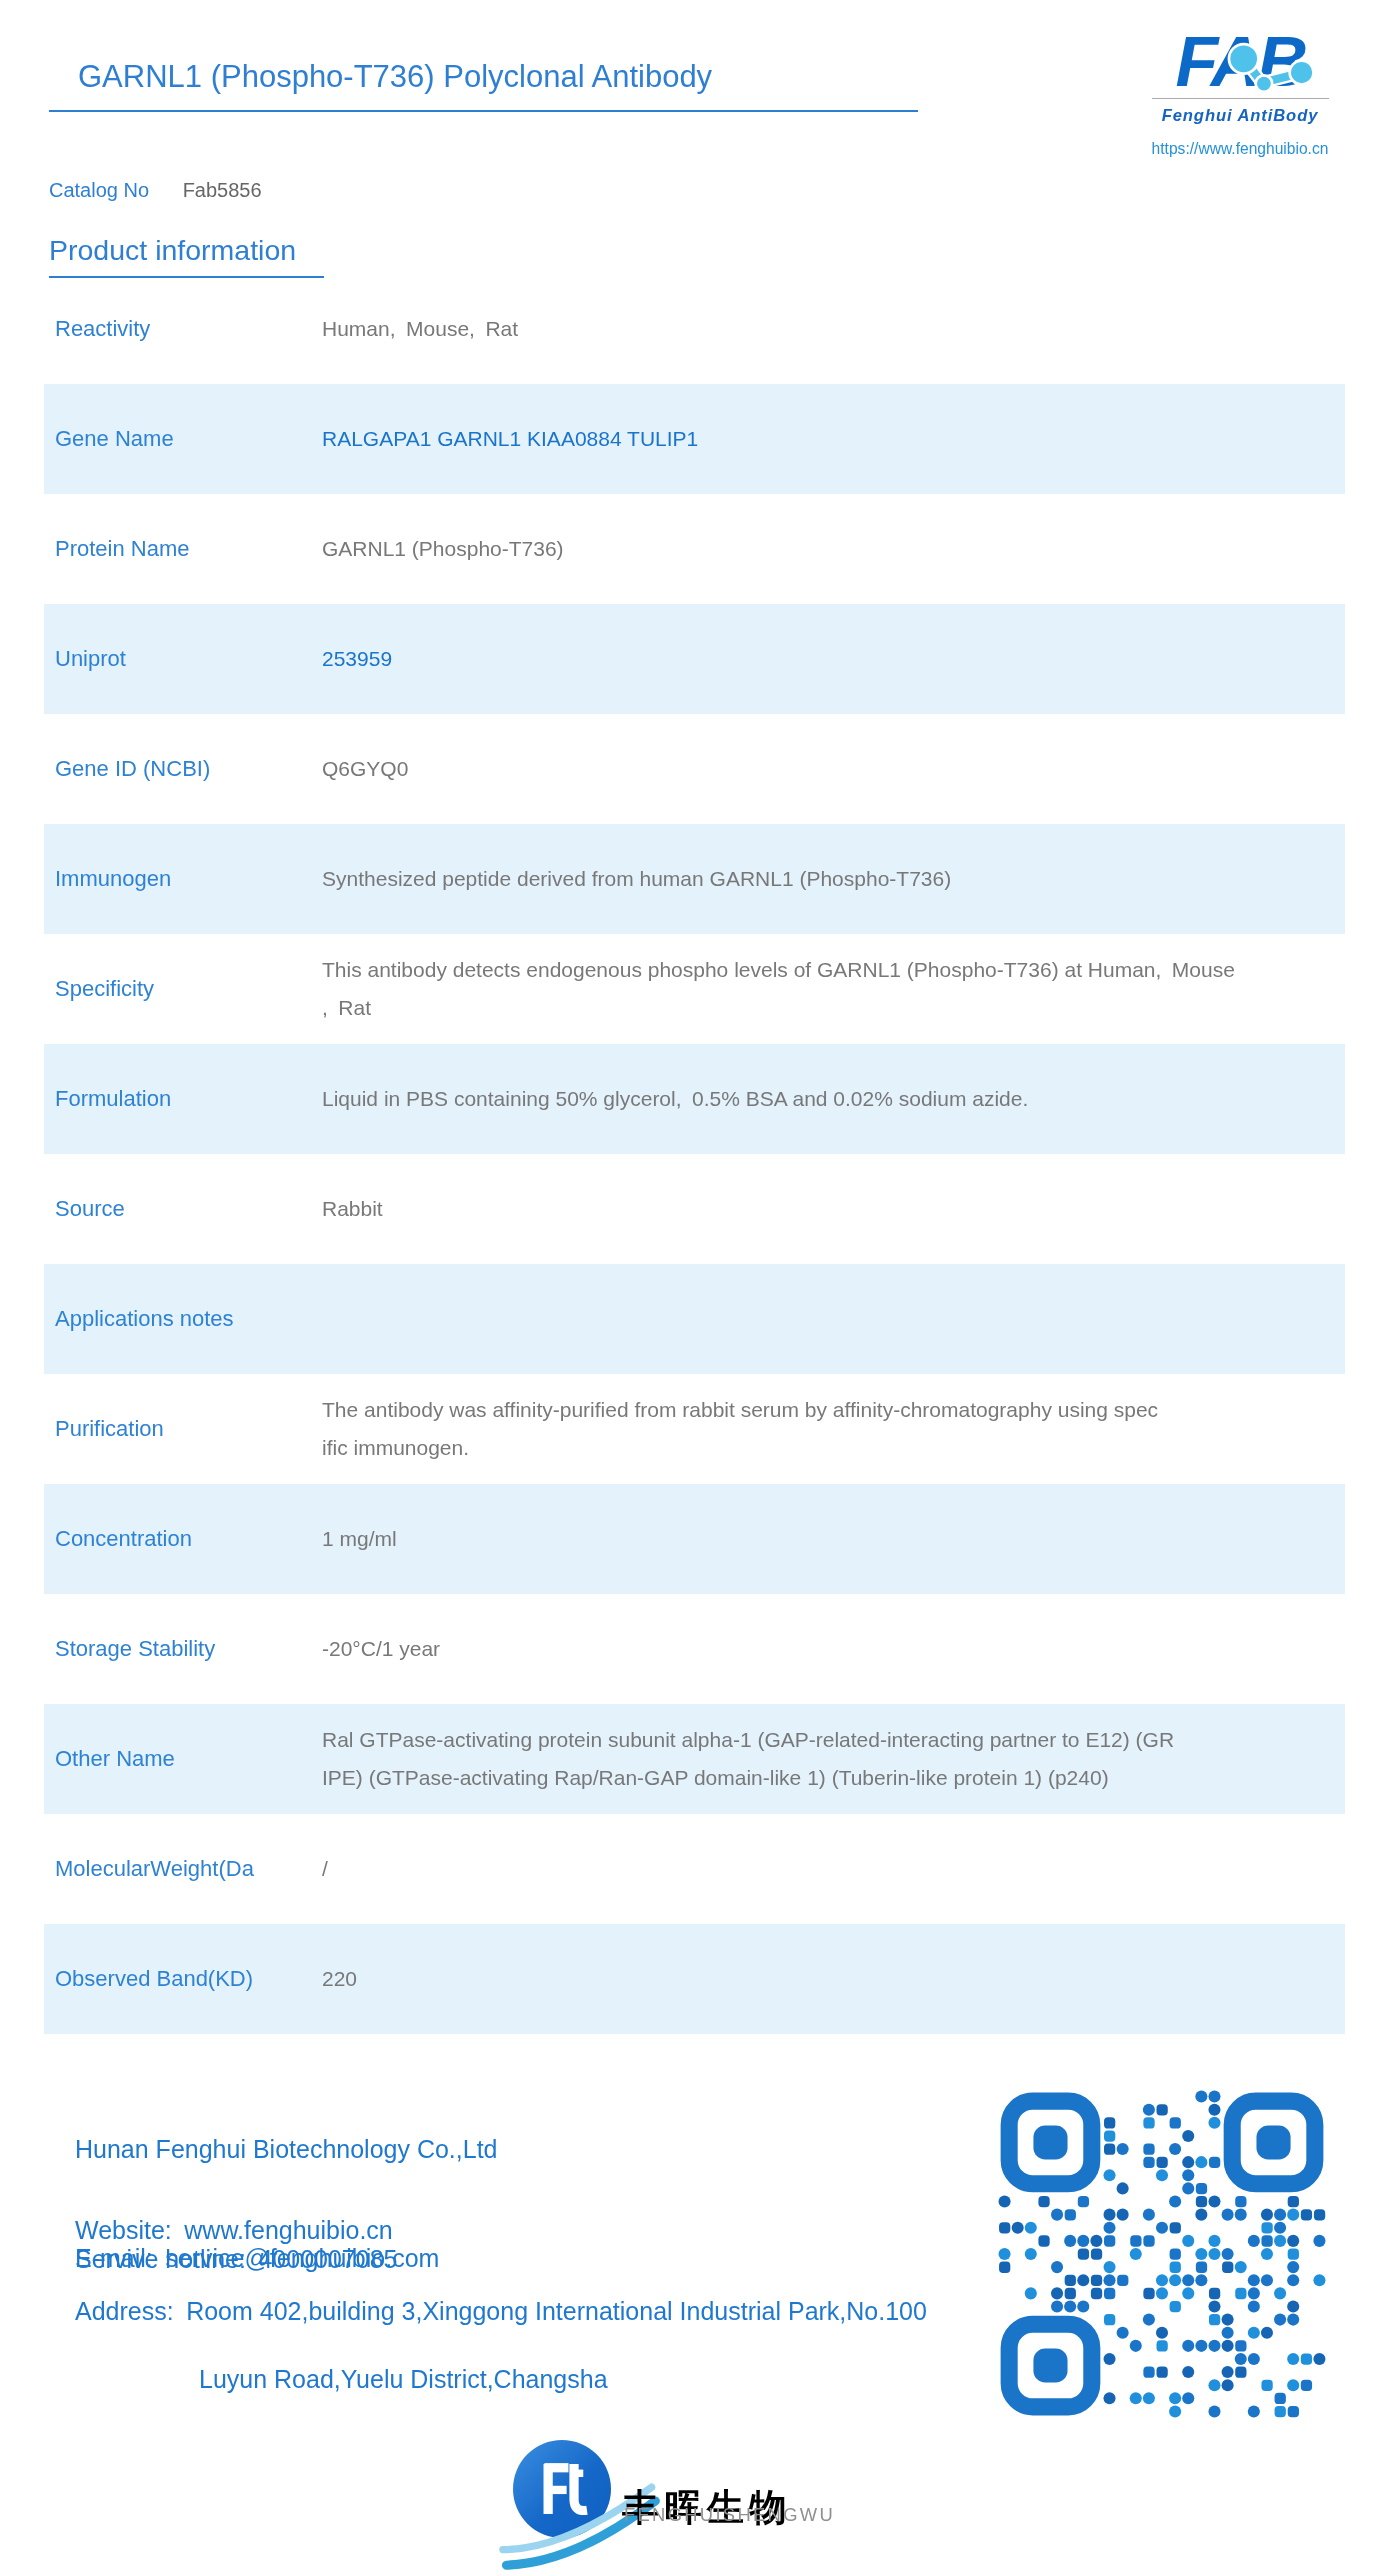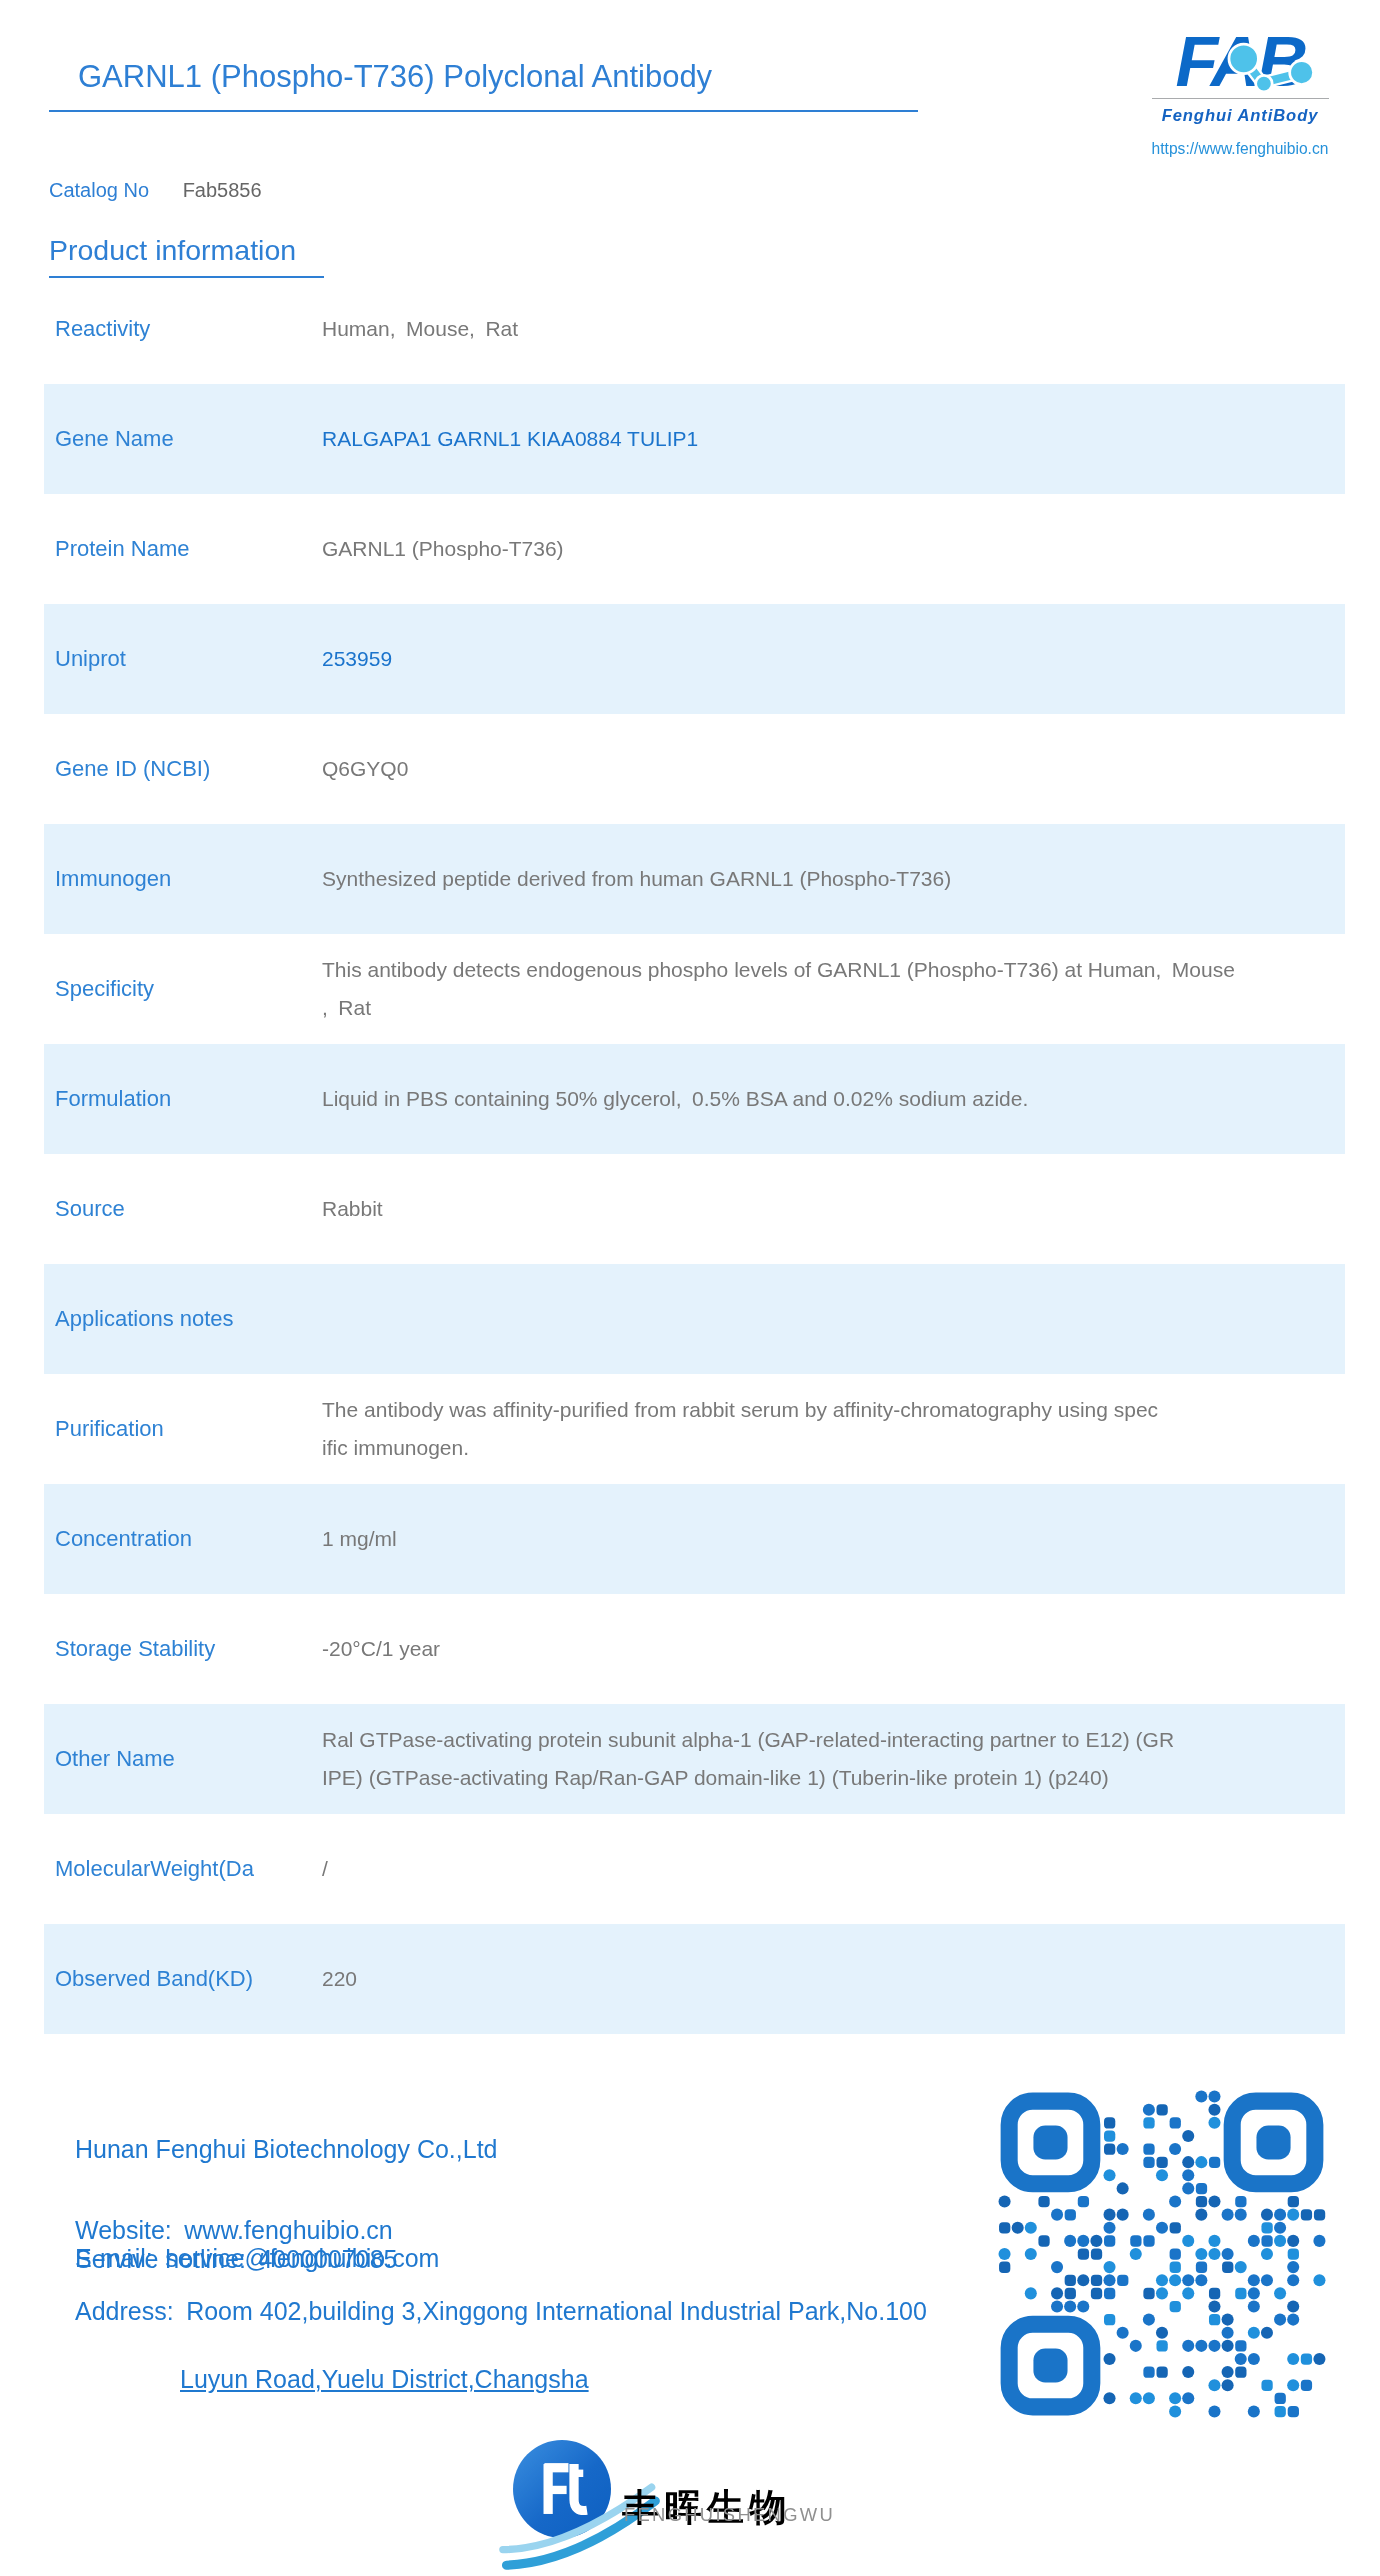--- a/index.html
+++ b/index.html
@@ -34,21 +34,21 @@
   .prow-value.link{color:#1B74CC;}
 
   
   .footer{position:absolute;left:75px;top:2087px;width:920px;font-size:25px;color:#1F78CF;}
   .fline{position:absolute;left:0;white-space:pre-line;margin-top:48px;}
   .f1{top:0;}
   .f2{top:52px;}
   .f2 .wsite{display:inline-block;width:394px;}
   .f3{top:109px;}
   .f4{top:162px;}
-  .f5{top:230px;left:105px;text-decoration:underline;}
+  .f5{top:230px;left:124px;}
 
   .qr{position:absolute;left:998px;top:2090px;width:328px;height:328px;}
 
   
   .blogo-circle{position:absolute;left:513px;top:2440px;width:98px;height:98px;border-radius:50%;
                 background:linear-gradient(135deg,#3B8FE0 0%,#1668C8 55%,#0D5FC0 100%);}
   .blogo-mono{position:absolute;left:513px;top:2440px;width:98px;height:98px;}
   .blogo-swoosh{position:absolute;left:497px;top:2478px;width:166px;height:101px;}
   .blogo-cn{position:absolute;left:622px;top:2447px;font-size:37px;font-weight:bold;color:#000000;
             letter-spacing:5.5px;margin-top:36px;}

